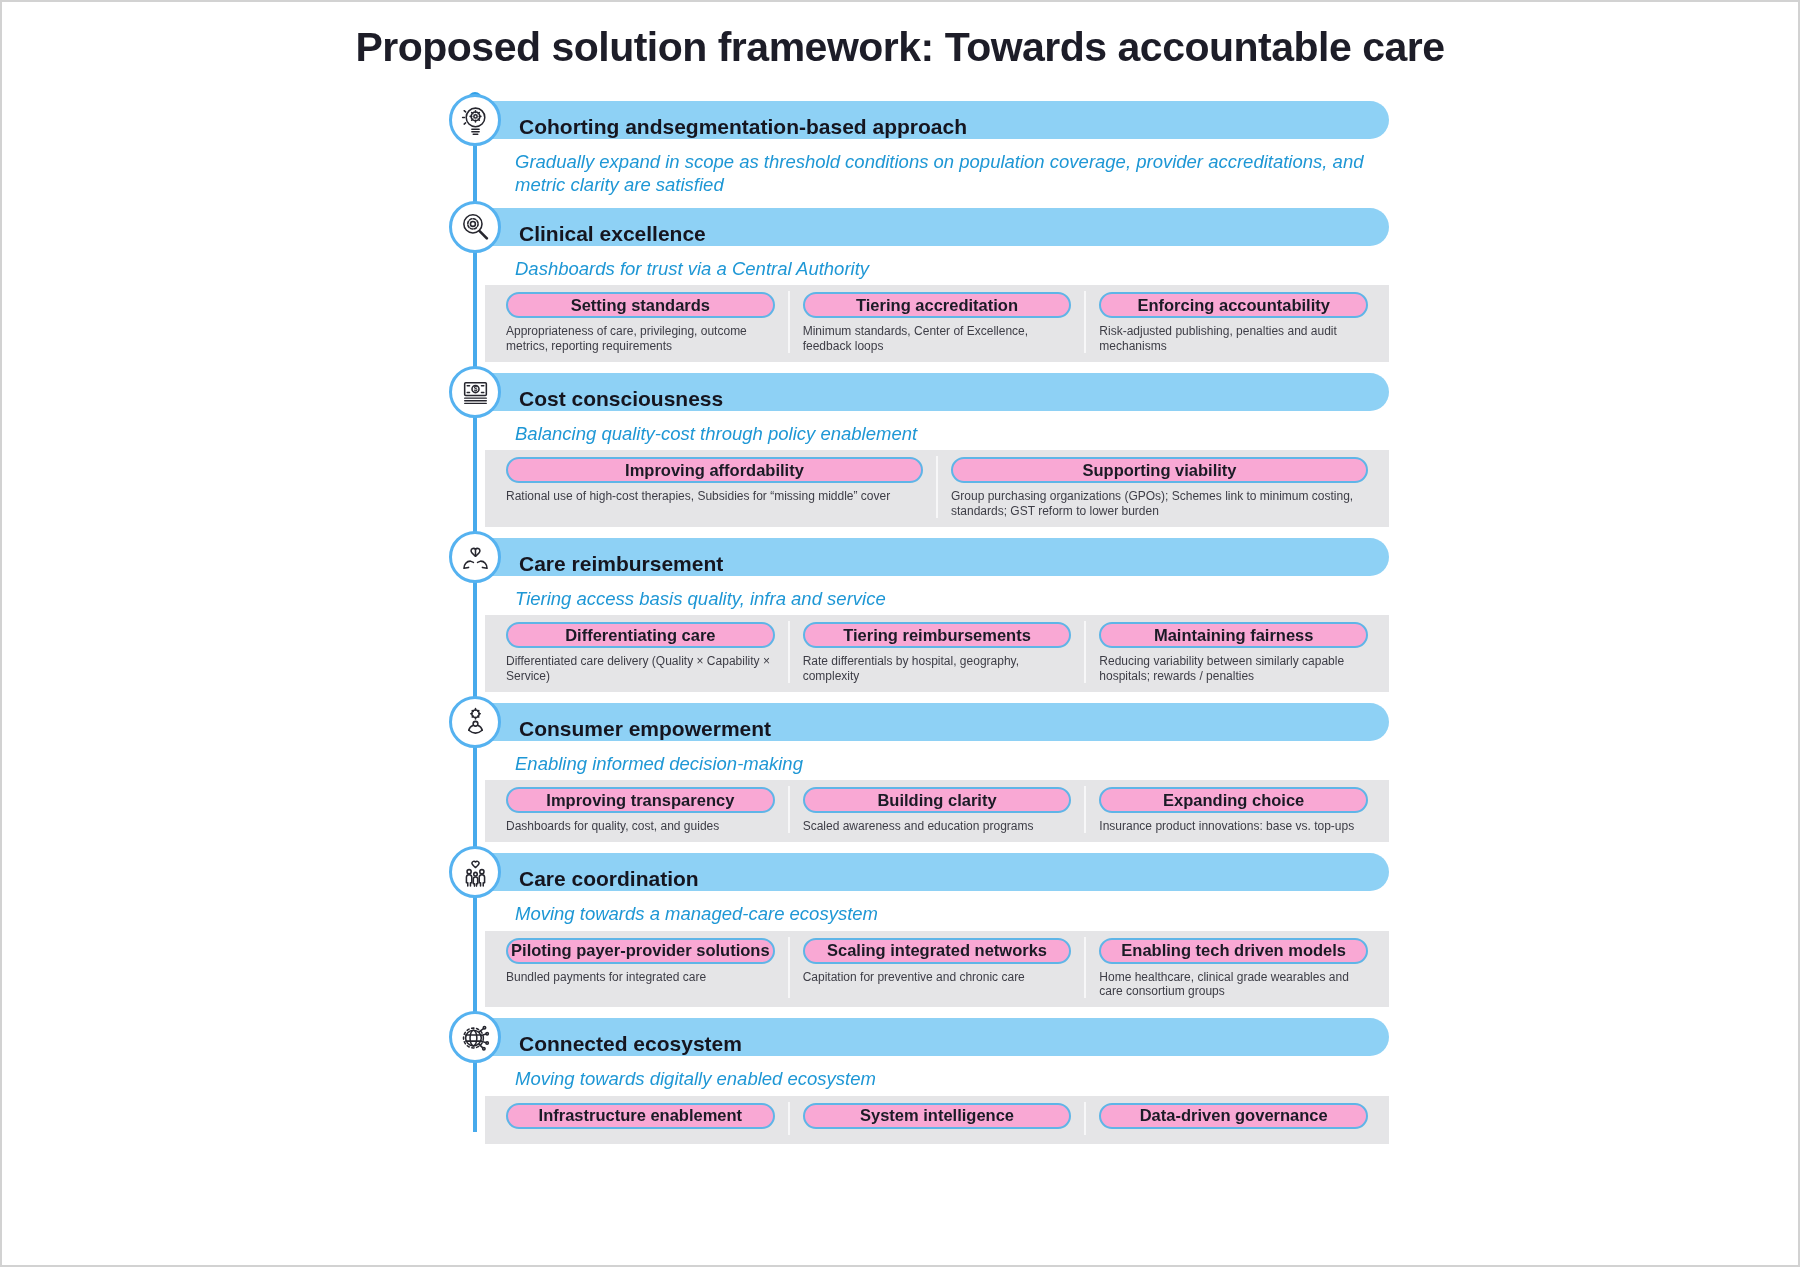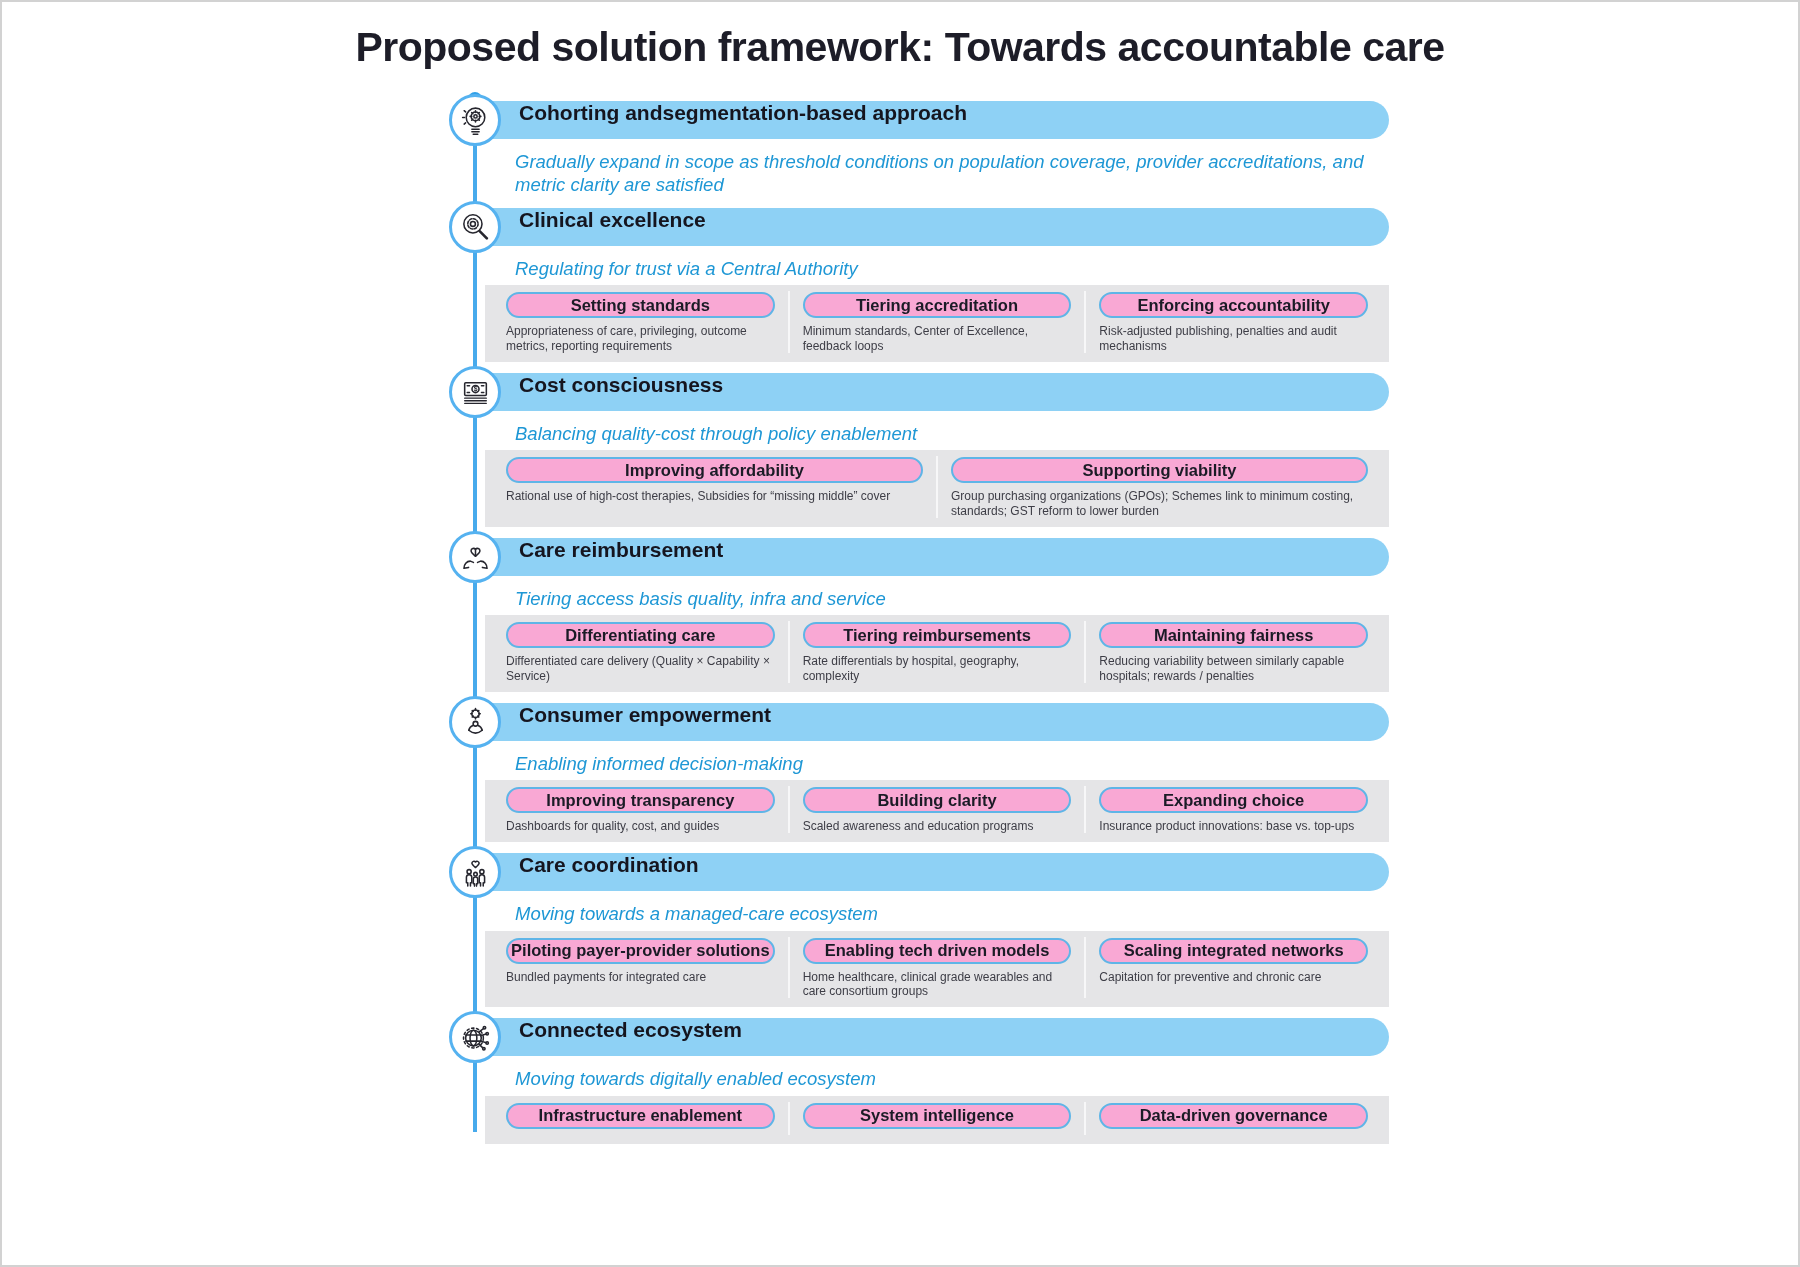--- a/index.html
+++ b/index.html
@@ -27,21 +27,21 @@
   .sec-head { display:flex; align-items:center; }
   .node {
     flex:none; width:52px; height:52px; border-radius:50%;
     background:#fff; border:3px solid #55b2f0; z-index:2;
     display:flex; align-items:center; justify-content:center;
   }
   .node svg { width:33px; height:33px; stroke:#26262e; fill:none;
     stroke-width:1.5; stroke-linecap:round; stroke-linejoin:round; }
   .bar {
     flex:1; height:38px; margin-left:-28px; background:#8ed1f5;
-    border-radius:19px; display:flex; align-items:flex-start; padding-left:46px;
+    border-radius:19px; display:flex; align-items:flex-end; padding-left:46px;
   }
   .bar-title { font-size:21px; font-weight:bold; color:#15151f; }
   .sub {
     margin:4px 0 5px 66px; font-style:italic; font-size:18.5px;
     color:#1e97d5; line-height:1.25; max-width:860px;
   }
   .panel {
     margin-left:36px; background:#e5e5e7; display:flex;
     padding:6px 8px 9px 8px;
   }
@@ -91,21 +91,21 @@
             <circle cx="13.5" cy="12.5" r="8.8"></circle>
             <circle cx="13.5" cy="12.5" r="5" stroke-dasharray="2.4 1.5"></circle>
             <circle cx="13.5" cy="12.5" r="2.4"></circle>
             <path d="M20 19.5l7 7" stroke-width="2.6"></path>
           </svg>
         </div>
         <div class="bar">
           <span class="bar-title">Clinical excellence</span>
         </div>
       </div>
-      <div class="sub">Regulating for trust via a Central Authority</div>
+      <div class="sub">Dashboards for trust via a Central Authority</div>
       <div class="panel">
         <div class="col">
           <div class="pill">
               <span>Setting standards</span>
             </div>
           <p class="desc">Appropriateness of care, privileging, outcome metrics, reporting requirements</p>
         </div>
         <div class="col">
           <div class="pill">
               <span>Tiering accreditation</span>
@@ -248,29 +248,29 @@
       <div class="sub">Moving towards a managed-care ecosystem</div>
       <div class="panel">
         <div class="col">
           <div class="pill">
               <span>Piloting payer-provider solutions</span>
             </div>
           <p class="desc">Bundled payments for integrated care</p>
         </div>
         <div class="col">
           <div class="pill">
+              <span>Scaling integrated networks</span>
+            </div>
+          <p class="desc">Capitation for preventive and chronic care</p>
+        </div>
+        <div class="col">
+          <div class="pill">
               <span>Enabling tech driven models</span>
             </div>
           <p class="desc">Home healthcare, clinical grade wearables and care consortium groups</p>
-        </div>
-        <div class="col">
-          <div class="pill">
-              <span>Scaling integrated networks</span>
-            </div>
-          <p class="desc">Capitation for preventive and chronic care</p>
         </div>
       </div>
     </section>
 
     <section class="sec">
       <div class="sec-head">
         <div class="node">
           <svg viewBox="0 0 32 32">
             <circle cx="14" cy="16.5" r="7.6"></circle>
             <circle cx="14" cy="16.5" r="9.6" stroke-dasharray="2.2 2.6"></circle>

